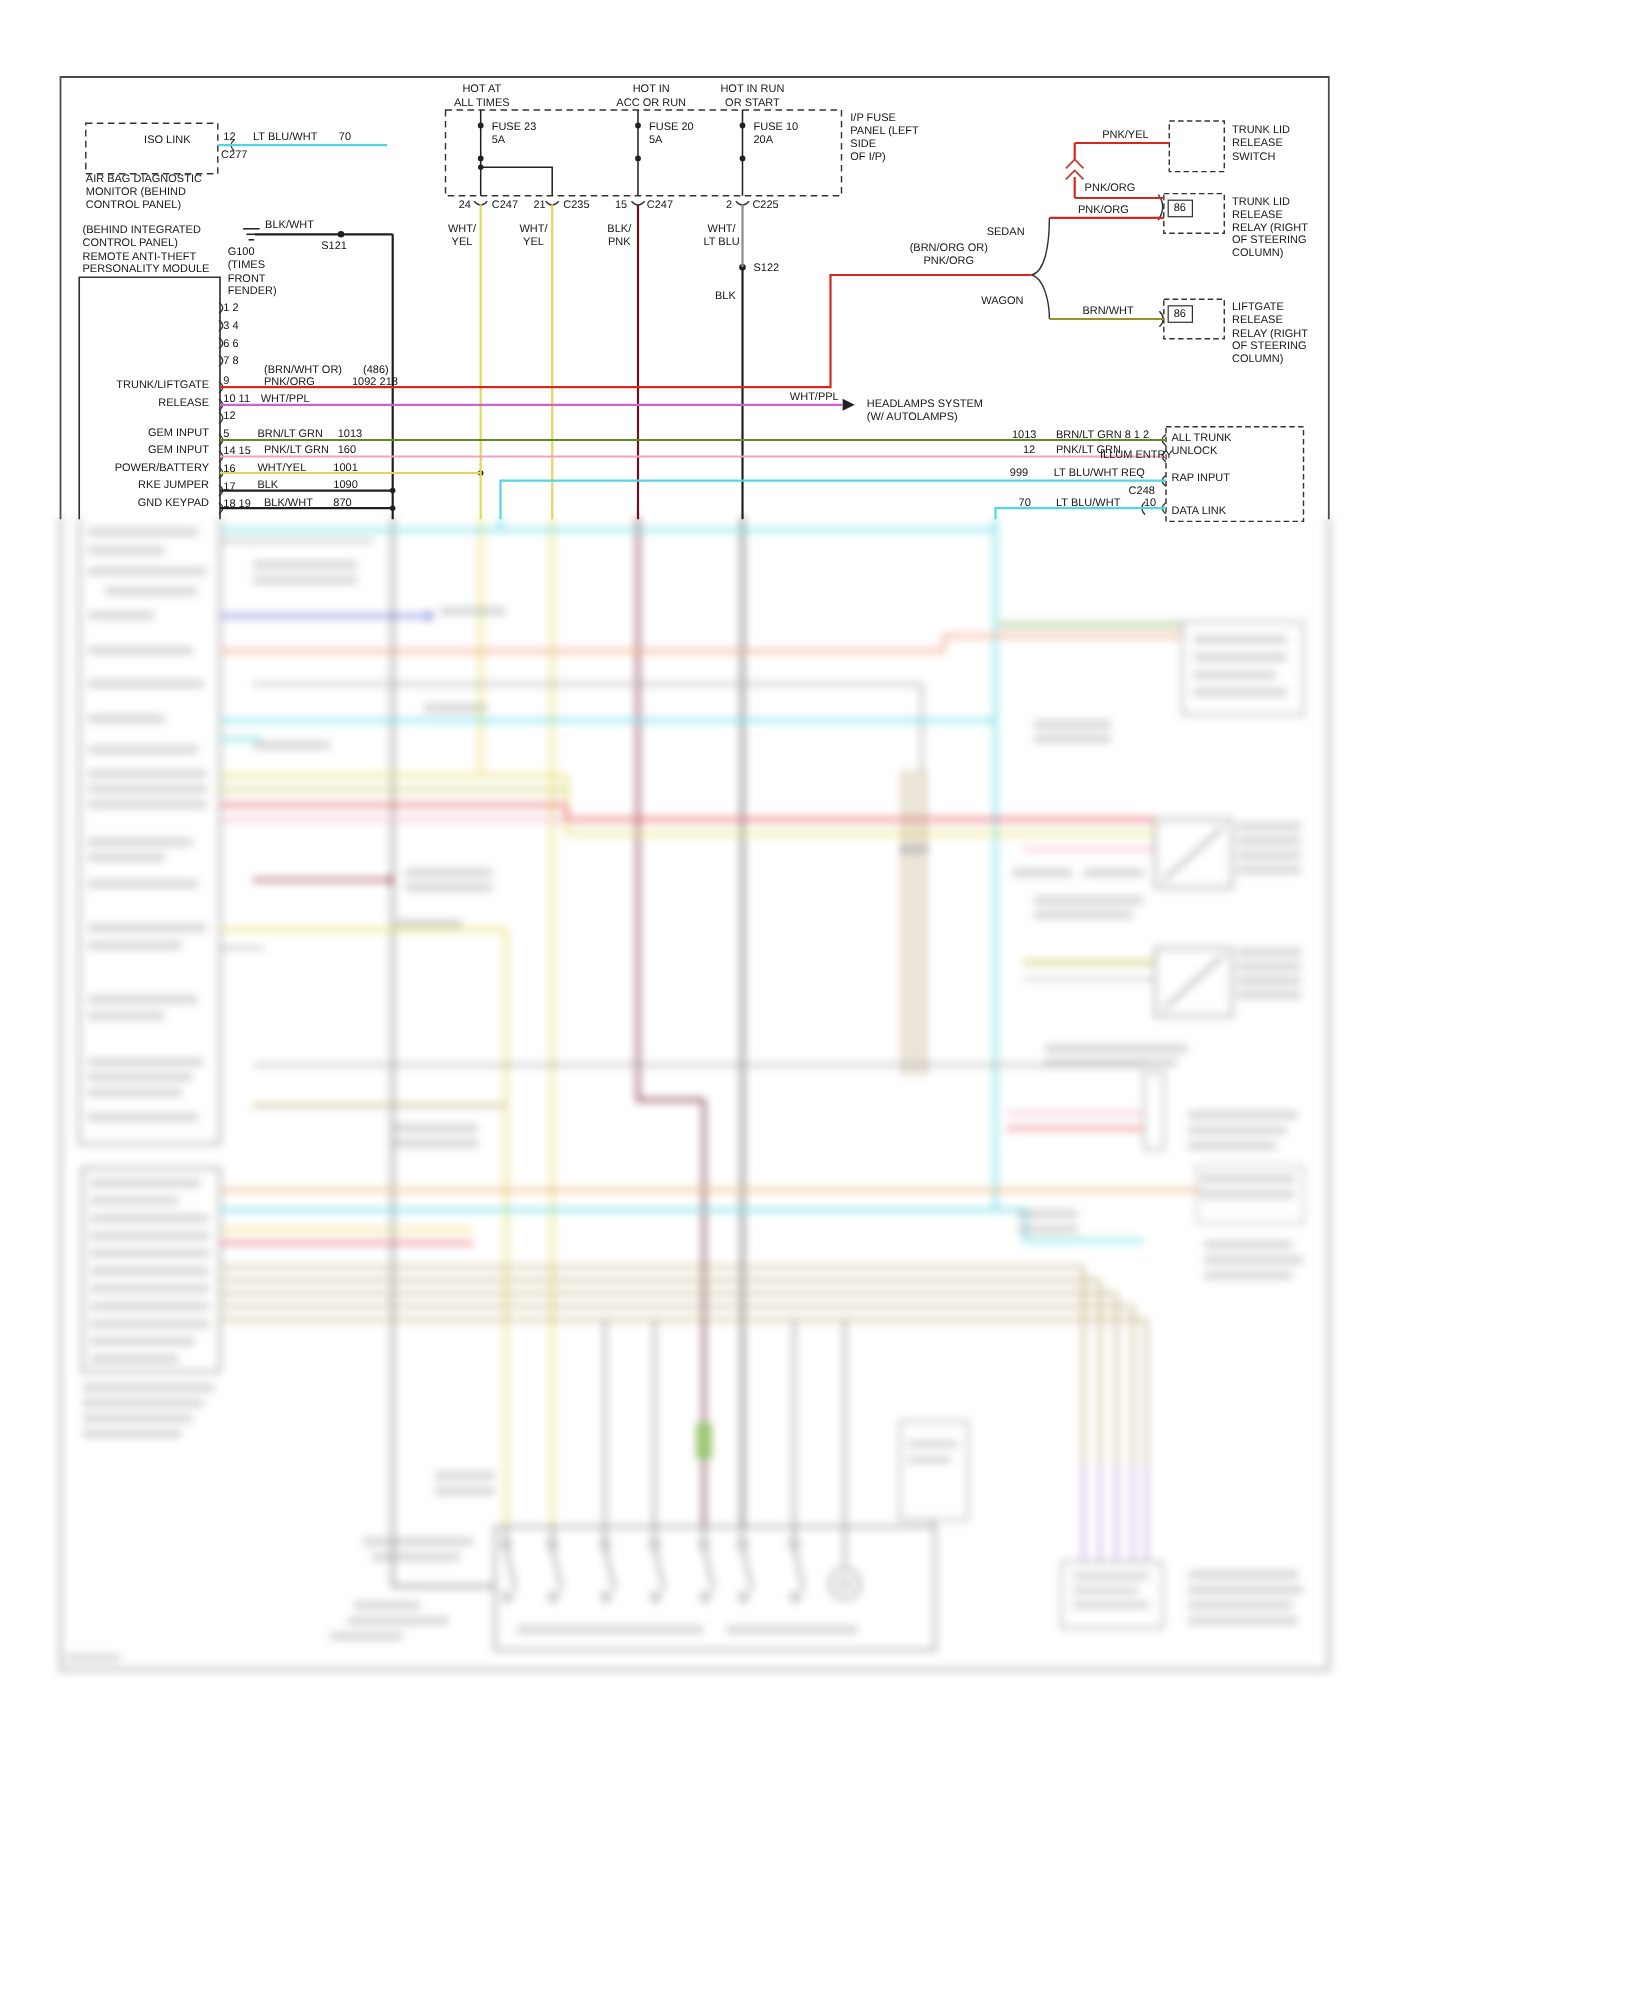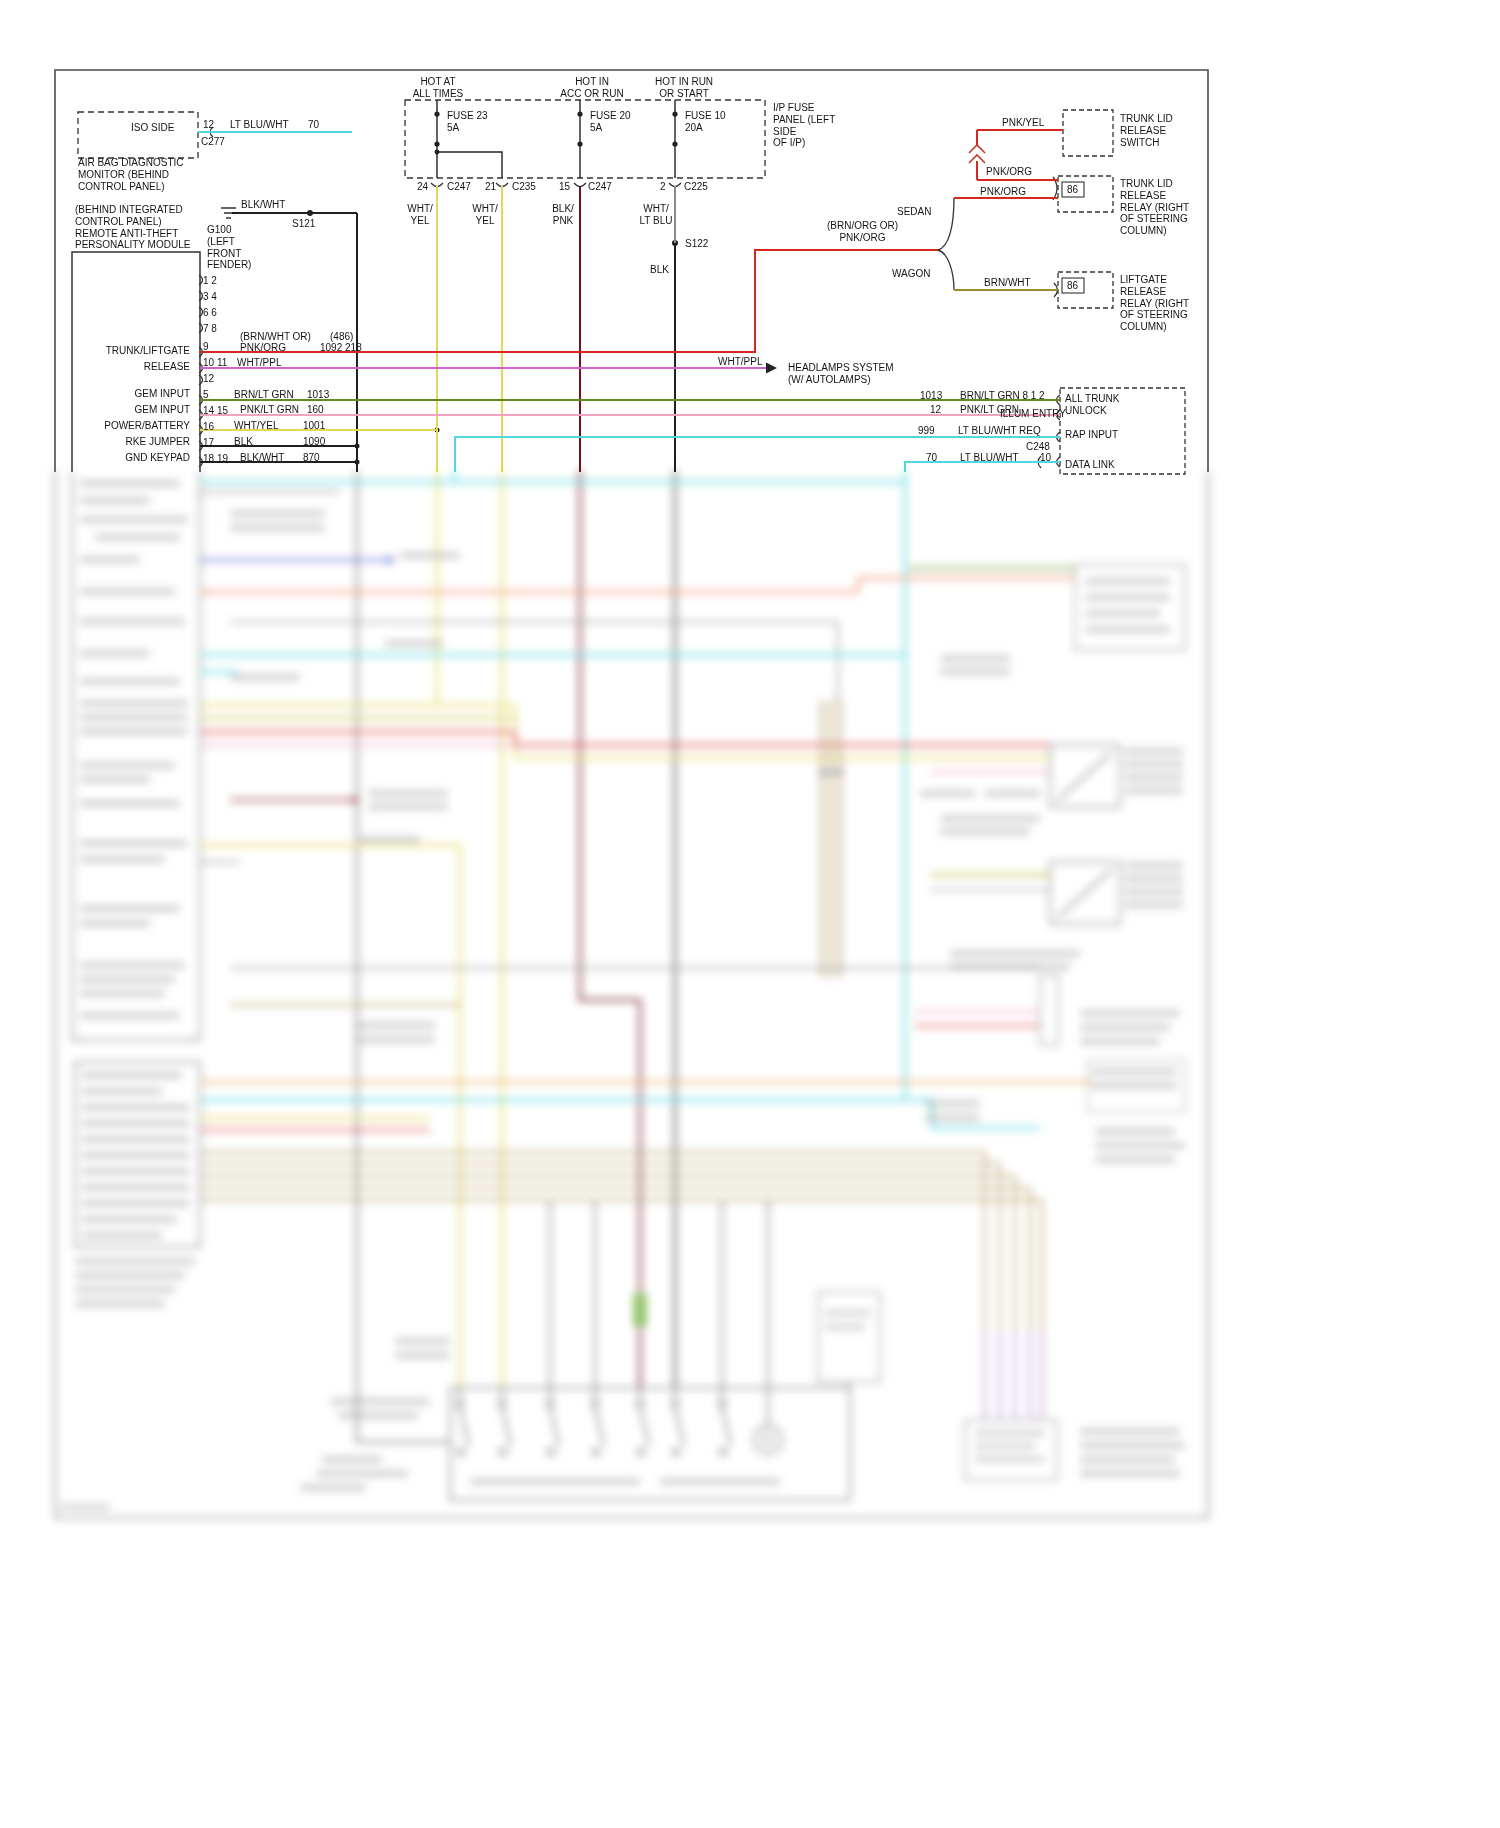--- a/index.html
+++ b/index.html
@@ -368,37 +368,37 @@
 YEL</div>
 <div class="lbl c" style="left:465px;top:203px;width:40px">WHT/
 YEL</div>
 <div class="lbl c" style="left:543px;top:203px;width:40px">BLK/
 PNK</div>
 <div class="lbl c" style="left:634px;top:203px;width:44px">WHT/
 LT BLU</div>
 <div class="lbl" style="left:685px;top:238px">S122</div>
 <div class="lbl" style="left:650px;top:264px">BLK</div>
 
-<div class="lbl" style="left:131px;top:122px">ISO SIDE</div>
+<div class="lbl" style="left:131px;top:122px">ISO LINK</div>
 <div class="lbl" style="left:203px;top:119px">12</div>
 <div class="lbl" style="left:230px;top:119px">LT BLU/WHT</div>
 <div class="lbl" style="left:308px;top:119px">70</div>
 <div class="lbl" style="left:201px;top:136px">C277</div>
 <div class="lbl" style="left:78px;top:157px">AIR BAG DIAGNOSTIC
 MONITOR (BEHIND
 CONTROL PANEL)</div>
 
 <div class="lbl" style="left:75px;top:204px">(BEHIND INTEGRATED
 CONTROL PANEL)
 REMOTE ANTI-THEFT
 PERSONALITY MODULE</div>
 <div class="lbl" style="left:241px;top:199px">BLK/WHT</div>
 <div class="lbl" style="left:292px;top:218px">S121</div>
 <div class="lbl" style="left:207px;top:224px">G100
-(LEFT
+(TIMES
 FRONT
 FENDER)</div>
 
 <div class="lbl" style="left:203px;top:275px">1 2</div>
 <div class="lbl" style="left:203px;top:291px">3 4</div>
 <div class="lbl" style="left:203px;top:307px">6 6</div>
 <div class="lbl" style="left:203px;top:323px">7 8</div>
 <div class="lbl" style="left:203px;top:341px">9</div>
 <div class="lbl" style="left:203px;top:357px">10 11</div>
 <div class="lbl" style="left:203px;top:373px">12</div>

